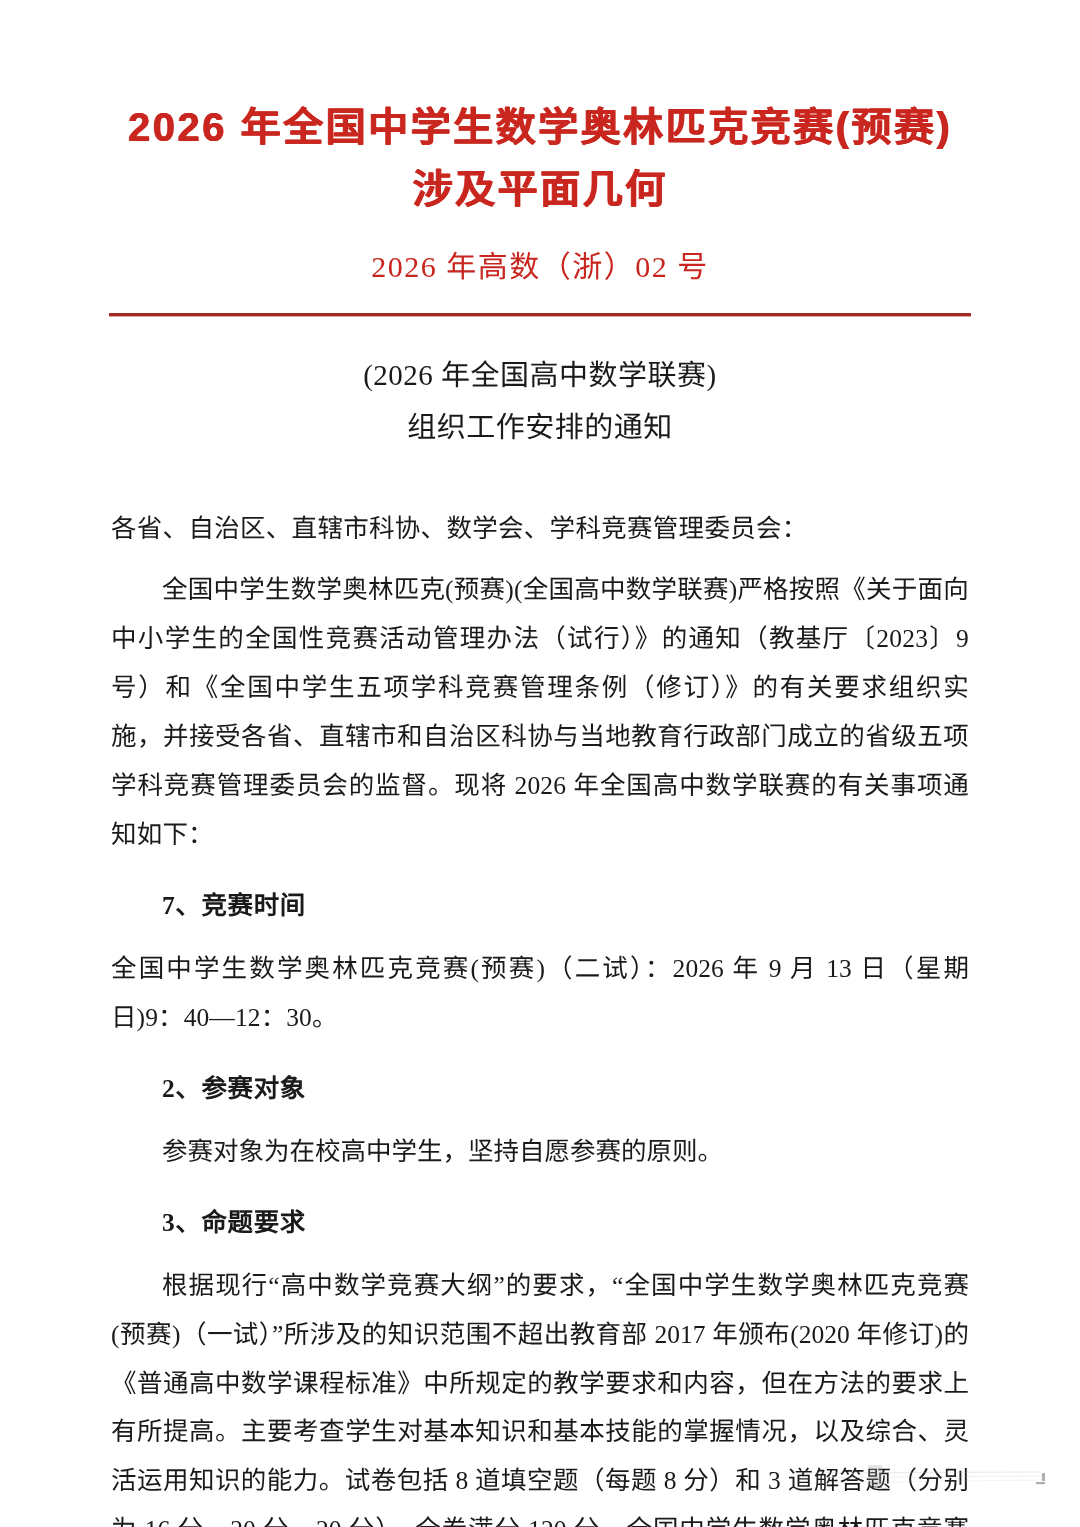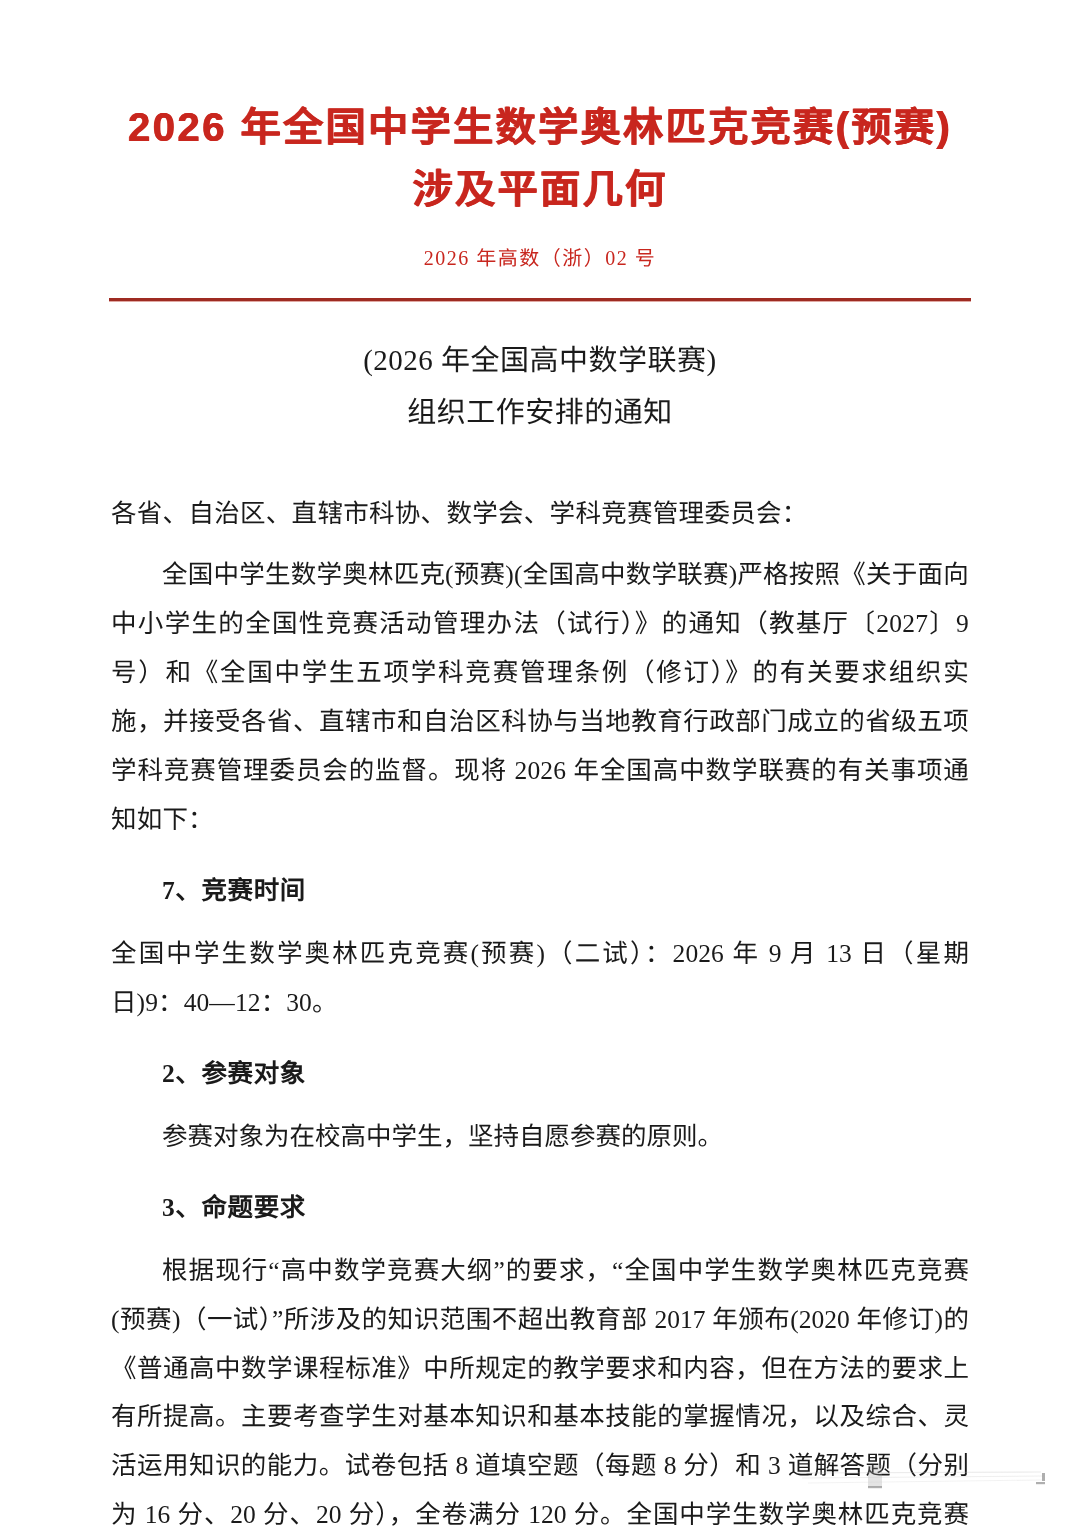--- a/index.html
+++ b/index.html
@@ -35,21 +35,21 @@
     line-height: 1.55;
     letter-spacing: 2.5px;
     text-shadow: 0.7px 0 0 #c8261e, -0.4px 0 0 #d8584c;
   }
 
   .doc-number {
     margin-top: 22px;
     text-align: center;
     color: #c8261e;
     font-family: "Liberation Serif", "DejaVu Serif", serif;
-    font-size: 20px;
+    font-size: 30px;
     letter-spacing: 1.5px;
   }
 
   .rule {
     width: 862px;
     height: 0;
     margin: 27px auto 0 auto;
     border-top: 3px solid #9e2b22;
     box-shadow: 0 1px 0 0 #e0a9a3;
   }
@@ -132,21 +132,21 @@
 
   <div class="body-area">
 
     <div class="subject">
       <span class="subject-line">(2026 年全国高中数学联赛)</span>
       <span class="subject-line">组织工作安排的通知</span>
     </div>
 
     <div class="salutation">各省、自治区、直辖市科协、数学会、学科竞赛管理委员会：</div>
 
-    <div class="para">全国中学生数学奥林匹克(预赛)(全国高中数学联赛)严格按照《关于面向中小学生的全国性竞赛活动管理办法（试行）》的通知（教基厅〔2027〕9 号）和《全国中学生五项学科竞赛管理条例（修订）》的有关要求组织实施，并接受各省、直辖市和自治区科协与当地教育行政部门成立的省级五项学科竞赛管理委员会的监督。现将 2026 年全国高中数学联赛的有关事项通知如下：</div>
+    <div class="para">全国中学生数学奥林匹克(预赛)(全国高中数学联赛)严格按照《关于面向中小学生的全国性竞赛活动管理办法（试行）》的通知（教基厅〔2023〕9 号）和《全国中学生五项学科竞赛管理条例（修订）》的有关要求组织实施，并接受各省、直辖市和自治区科协与当地教育行政部门成立的省级五项学科竞赛管理委员会的监督。现将 2026 年全国高中数学联赛的有关事项通知如下：</div>
 
     <div class="section-heading">7、竞赛时间</div>
     <div class="flush-line">全国中学生数学奥林匹克竞赛(预赛)（二试）：2026 年 9 月 13 日（星期日)9：40—12：30。</div>
 
     <div class="section-heading">2、参赛对象</div>
     <div class="para-tight">参赛对象为在校高中学生，坚持自愿参赛的原则。</div>
 
     <div class="section-heading">3、命题要求</div>
     <div class="para-tight">根据现行“高中数学竞赛大纲”的要求，“全国中学生数学奥林匹克竞赛(预赛)（一试）”所涉及的知识范围不超出教育部 2017 年颁布(2020 年修订)的《普通高中数学课程标准》中所规定的教学要求和内容，但在方法的要求上有所提高。主要考查学生对基本知识和基本技能的掌握情况，以及综合、灵活运用知识的能力。试卷包括 8 道填空题（每题 8 分）和 3 道解答题（分别为 16 分、20 分、20 分），全卷满分 120 分。全国中学生数学奥林匹克竞赛(预赛)加试（二试）与全国中学生数学奥林匹克竞赛(决赛)（冬令营）、国际数学奥林匹克接轨，在知识方面有所扩展；适当增加一些数学课程标准之外的内容。试卷包括 4 道解答题，涉及平面几何、代数、数论、组合四个方面。前两道题每题 40 分，后两道题每题 50 分，满分 180 分。</div>
 

